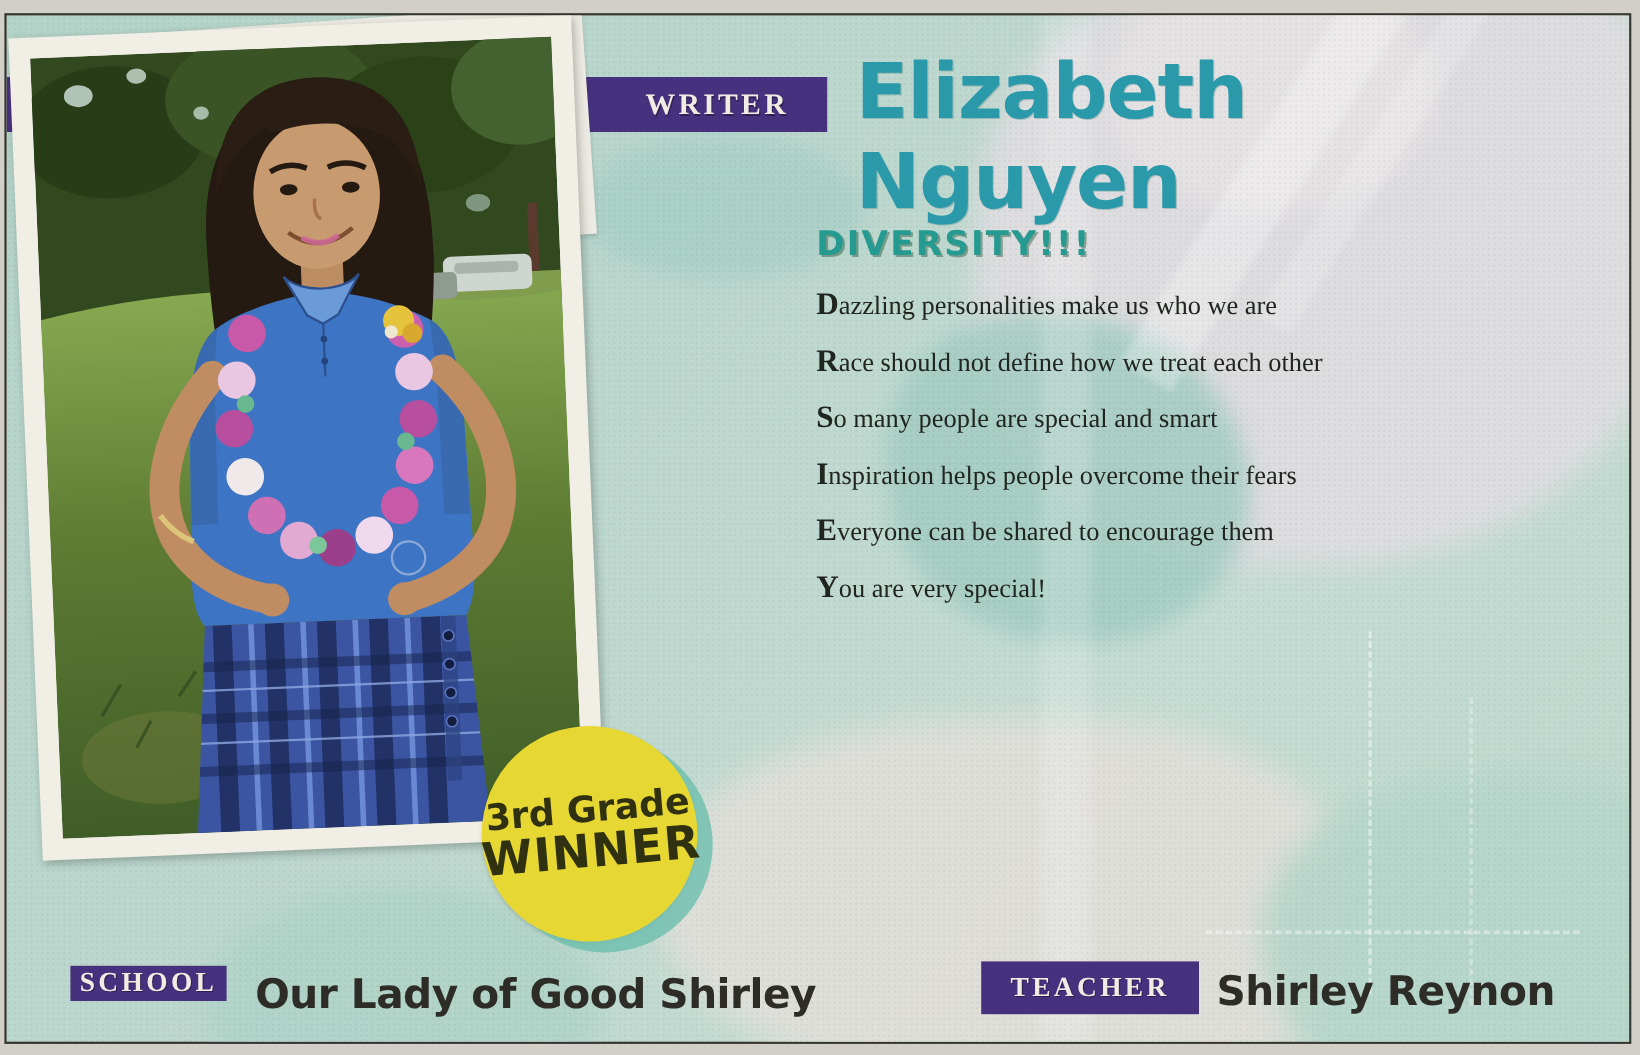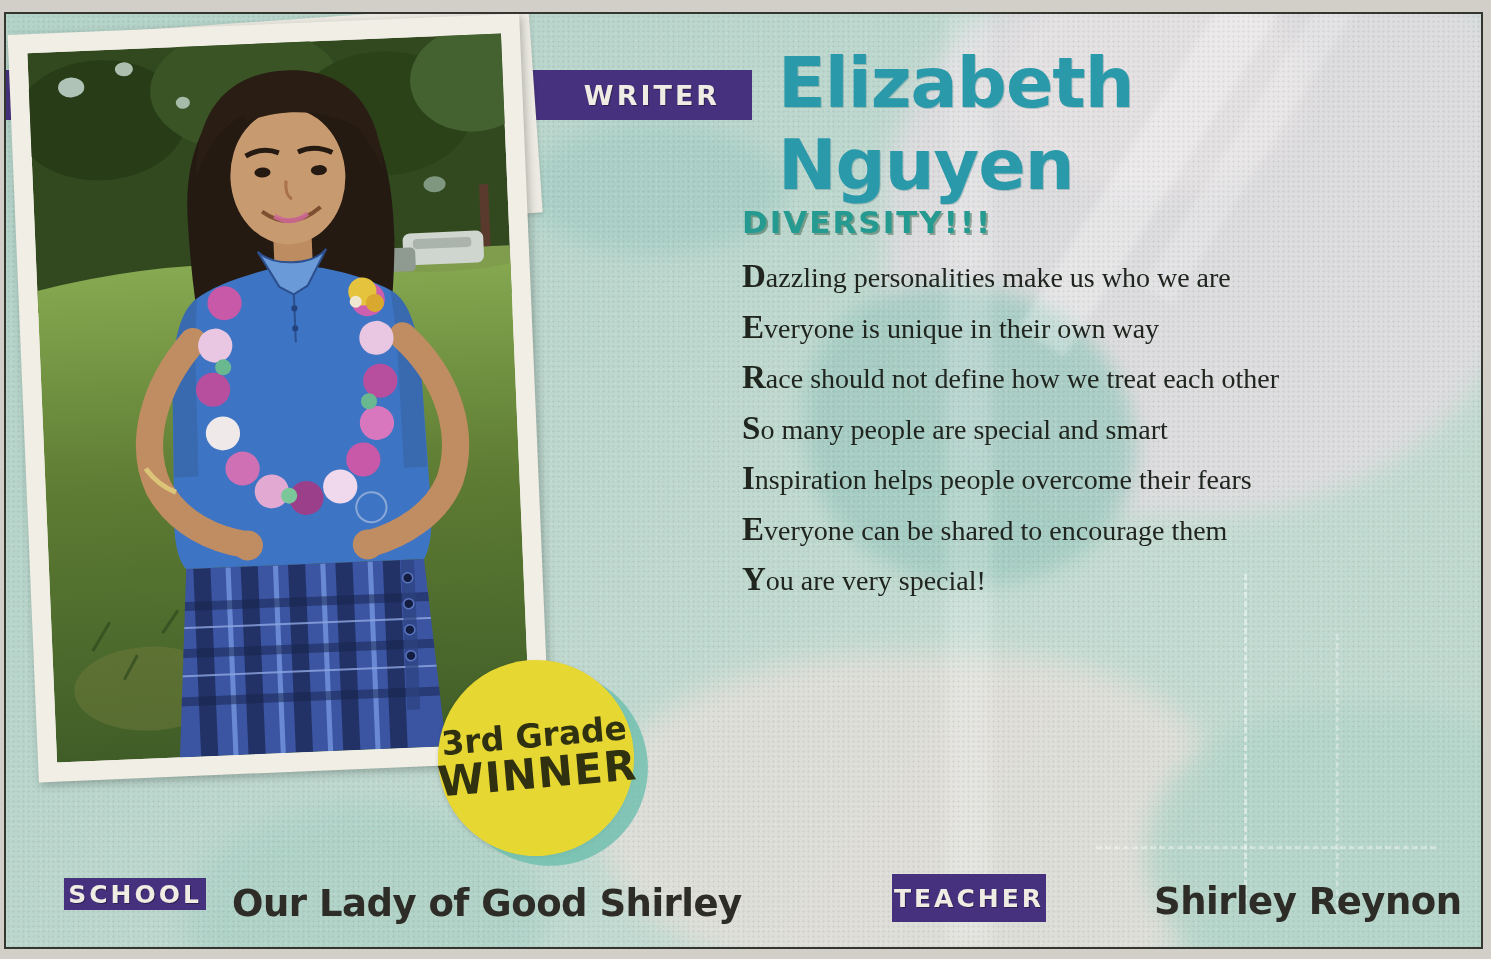--- a/index.html
+++ b/index.html
@@ -49,21 +49,21 @@
   .clip::after { content:""; position:absolute; inset:0; pointer-events:none;
     background-image:radial-gradient(rgba(55,55,45,.07) 1px, transparent 1.3px),
                      radial-gradient(rgba(255,255,255,.10) 1px, transparent 1.2px);
     background-size:5px 5px, 7px 7px; background-position:0 0, 3px 2px; }
 
   
   .writer-band { position:absolute; left:0; top:56px; width:746px; height:50px;
     background:#46317e; z-index:2; }
   .tag-label { color:#efece4; font-weight:bold; letter-spacing:3px;
     display:flex; align-items:center; justify-content:center;
-    text-shadow:1px 1px 0 rgba(0,0,0,.35); }
+    text-shadow:1px 1px 0 rgba(0,0,0,.35);font-family:Liberation Serif, serif; }
   .writer-label { position:absolute; left:546px; top:56px; width:200px; height:50px;
     font-size:27px; z-index:3; }
   .writer-name { position:absolute; left:772px; top:28px; width:640px;
     font-size:70px; font-weight:bold; letter-spacing:-1px; color:#2a9aab; z-index:3;
     text-shadow:1px 1px 0 rgba(20,90,100,.25); }
 
   
   .photo-underlay { position:absolute; left:30px; top:6px; width:500px; height:210px;
     background:#eceae2; transform:rotate(-4deg); z-index:3;
     box-shadow:0 2px 4px rgba(40,40,30,.2); }
@@ -79,33 +79,33 @@
     display:flex; flex-direction:column; align-items:center; justify-content:center;
     transform:rotate(-5deg); z-index:5; }
   .badge .grade { font-size:33px; font-weight:bold; color:#2f3110; line-height:1; }
   .badge .winner { font-size:42px; font-weight:bold; color:#2f3110; line-height:1.05;
     letter-spacing:1px; }
 
   
   .poem { position:absolute; left:736px; top:190px; width:600px; z-index:3; }
   .poem-title { font-size:31px; font-weight:bold; letter-spacing:2px; color:#259a90;
     text-shadow:2px 2px 0 rgba(35,85,55,.45); margin-bottom:12px; }
-  .poem-line { font-family:"Liberation Serif", serif; font-size:28px; color:#20251f;
+  .poem-line { font-family:"Liberation Serif", serif; font-size:24px; color:#20251f;
     line-height:49.5px; white-space:nowrap; }
   .poem-line::first-letter { font-weight:bold; font-size:1.18em; }
 
   
   .school-label { position:absolute; left:58px; top:864px; width:142px; height:32px;
     background:#46317e; font-size:25px; z-index:3; }
   .school-name { position:absolute; left:226px; top:868px; font-size:37px; font-weight:bold;
     color:#2e2c26; z-index:3; letter-spacing:-0.5px; }
-  .teacher-label { position:absolute; left:886px; top:860px; width:154px; height:48px;
+  .teacher-label { position:absolute; left:886px; top:860px; width:198px; height:48px;
     background:#46317e; font-size:25px; z-index:3; }
   .teacher-name { position:absolute; left:1100px; top:866px; font-size:37px; font-weight:bold;
-    color:#2e2c26; z-index:3; letter-spacing:-0.5px;margin-left:48px; }
+    color:#2e2c26; z-index:3; letter-spacing:-0.5px; }
 </style>
 </head>
 <body>
 
 <div class="page">
   <div class="clip">
 
     <div>
       <div class="blob b-white-right"></div>
       <div class="blob b-white-top"></div>
@@ -240,21 +240,20 @@
     </div>
 
     <div class="badge">
       <div class="grade">3rd Grade</div>
       <div class="winner">WINNER</div>
     </div>
 
     <div class="poem">
       <div class="poem-title">DIVERSITY!!!</div>
       <div class="poem-line">Dazzling personalities make us who we are</div>
-      <div class="poem-line">Everyone is unique in their own way</div>
       <div class="poem-line">Race should not define how we treat each other</div>
       <div class="poem-line">So many people are special and smart</div>
       <div class="poem-line">Inspiration helps people overcome their fears</div>
       <div class="poem-line">Everyone can be shared to encourage them</div>
       <div class="poem-line">You are very special!</div>
     </div>
 
     <div class="school-label tag-label">SCHOOL</div>
     <div class="school-name">Our Lady of Good Shirley</div>
     <div class="teacher-label tag-label">TEACHER</div>

